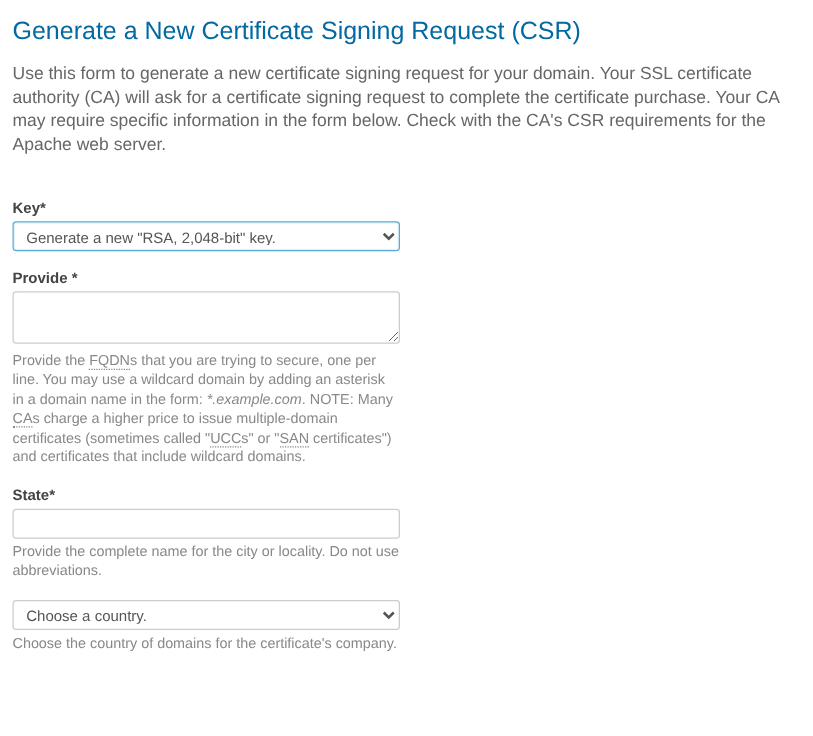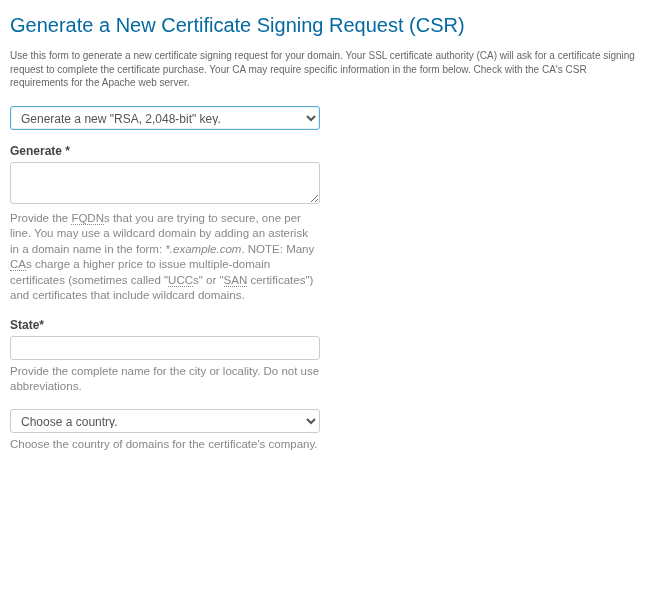--- a/index.html
+++ b/index.html
@@ -11,24 +11,24 @@
     width: 650px;
     background: #fff;
   }
   h1 {
     font-weight: 300;
     font-size: 20px;
     color: #0369a1;
     margin-bottom: 12px;
   }
   .intro {
-    font-size: 10px;
+    font-size: 14px;
     color: #666;
     line-height: 1.35;
-    margin-bottom: 16px;
+    margin-bottom: 34px;
   }
   .form-wrap { width: 310px; }
   .field { margin-bottom: 14px; }
   label {
     display: block;
     font-weight: 700;
     font-size: 12px;
     color: #444;
     margin-bottom: 4px;
   }
@@ -63,27 +63,28 @@
 </style>
 </head>
 <body>
 
 <h1>Generate a New Certificate Signing Request (CSR)</h1>
 <p class="intro">Use this form to generate a new certificate signing request for your domain. Your SSL certificate authority (CA) will ask for a certificate signing request to complete the certificate purchase. Your CA may require specific information in the form below. Check with the CA's CSR requirements for the Apache web server.</p>
 
 <div class="form-wrap">
 
   <div class="field">
+    <label>Key*</label>
     <select class="key-select">
       <option>Generate a new "RSA, 2,048-bit" key.</option>
     </select>
   </div>
 
   <div class="field">
-    <label>Generate *</label>
+    <label>Provide *</label>
     <textarea style=""></textarea>
     <p class="help">
       <span>Provide the </span><span class="dotted">FQDN</span><span>s that you are trying to secure, one per line. You may use a wildcard domain by adding an asterisk in a domain name in the form: </span><span class="ital">*.example.com</span><span>. NOTE: Many </span><span class="dotted">CA</span><span>s charge a higher price to issue multiple-domain certificates (sometimes called "</span><span class="dotted">UCC</span><span>s" or "</span><span class="dotted">SAN</span><span> certificates") and certificates that include wildcard domains.</span>
     </p>
   </div>
 
   <div class="field">
     <label>State*</label>
     <input type="text" style="">
     <p class="help">Provide the complete name for the city or locality. Do not use abbreviations.</p>

